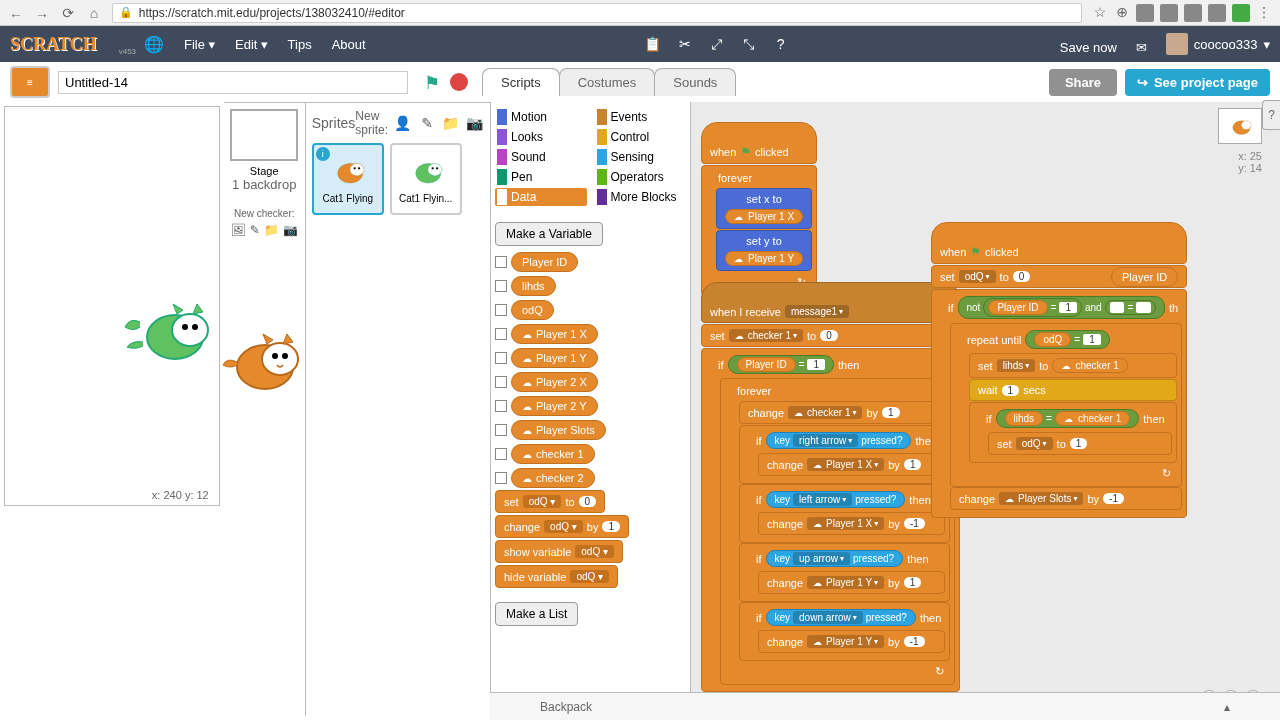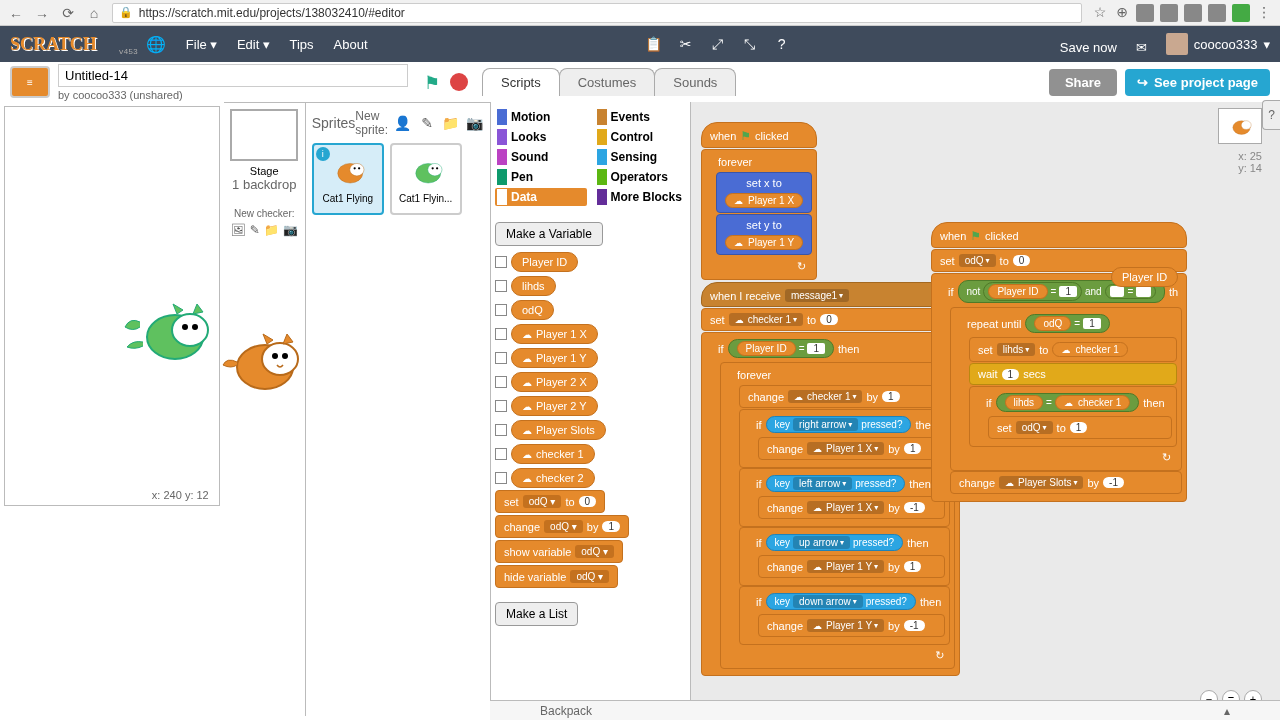--- a/index.html
+++ b/index.html
@@ -10,21 +10,21 @@
 .browser-bar .nav-btn { width: 16px; height: 16px; display: flex; align-items: center; justify-content: center; color: #666; font-size: 14px; cursor: pointer; }
 .url-bar { flex: 1; height: 20px; background: #fff; border: 1px solid #ccc; border-radius: 2px; display: flex; align-items: center; padding: 0 6px; gap: 6px; }
 .lock-icon { color: #0a8; font-size: 11px; }
 .url-text { font-size: 12px; color: #333; }
 .browser-right { display: flex; gap: 6px; }
 .browser-right .ext { width: 18px; height: 18px; background: #888; border-radius: 2px; }
 
 
 .scratch-header { height: 36px; background: #3f4b5c; display: flex; align-items: center; padding: 0 10px; color: #fff; }
 .scratch-logo { font-family: 'Comic Sans MS', cursive; font-weight: bold; color: #e58a2c; font-size: 18px; text-shadow: 1px 1px 0 #fff; margin-right: 22px; }
-.version-badge { font-size: 8px; color: #aaa; margin-right: 8px; margin-top: 14px; font-family: Liberation Mono, monospace; }
+.version-badge { font-size: 8px; color: #aaa; margin-right: 8px; margin-top: 14px; }
 .header-menu { display: flex; gap: 4px; align-items: flex-start; }
 .header-menu-item { padding: 4px 8px; font-size: 13px; cursor: pointer; }
 .header-globe { margin-right: 12px; font-size: 16px; }
 .header-center { margin-left: auto; display: flex; gap: 12px; }
 .header-center .hbtn { width: 20px; height: 20px; display: flex; align-items: center; justify-content: center; font-size: 14px; }
 .header-right { margin-left: auto; display: flex; gap: 19px; align-items: flex-end; font-size: 13px; }
 .user-box { display: flex; align-items: center; gap: 6px; }
 .user-avatar { width: 22px; height: 22px; background: #c9a890; border-radius: 2px; }
 
 
@@ -71,21 +71,21 @@
 .sprite-tool { width: 18px; height: 18px; display: flex; align-items: center; justify-content: center; color: #555; font-size: 14px; }
 .sprite-list { display: flex; gap: 6px; }
 .sprite-item { width: 72px; height: 72px; border: 2px solid #ccc; border-radius: 4px; text-align: center; padding: 4px; position: relative; background:#fff; }
 .sprite-item.selected { border-color: #26a6d1; background: #d6edf8; }
 .sprite-item .info-i { position: absolute; top: 2px; left: 2px; width: 14px; height: 14px; background: #26a6d1; color: #fff; border-radius: 50%; font-size: 9px; display: flex; align-items: center; justify-content: center; }
 .sprite-item .sprite-canvas { width: 60px; height: 44px; display:flex;align-items:center;justify-content:center; }
 .sprite-name { font-size: 10px; white-space: nowrap; overflow: hidden; text-overflow: ellipsis; }
 
 
 .mid-col { width: 200px; border-left: 1px solid #bbb; padding: 6px 4px; overflow: hidden; }
-.categories { display: grid; grid-template-columns: 1fr 1fr; gap: 2px 8px; margin-bottom: 10px; font-weight: bold; }
+.categories { display: grid; grid-template-columns: 1fr 1fr; gap: 2px 8px; margin-bottom: 10px; }
 .cat-item { display: flex; align-items: center; gap: 4px; font-size: 12px; padding: 1px 2px; cursor: pointer; }
 .cat-swatch { width: 10px; height: 16px; }
 .cat-item.active { background: #e58a2c; color: #fff; border-radius: 2px; }
 .cat-item.active .cat-swatch { background: #fff !important; }
 
 .make-var-btn { background: #eee; border: 1px solid #999; padding: 4px 10px; font-size: 12px; border-radius: 4px; margin: 6px 0; display: inline-block; cursor: pointer; }
 
 .palette-list { display: flex; flex-direction: column; gap: 4px; }
 .var-row { display: flex; align-items: center; gap: 4px; }
 .var-check { width: 12px; height: 12px; border: 1px solid #888; background: #fff; }
@@ -99,41 +99,41 @@
 
 .right-col { flex: 1; background: #eaeaea; position: relative; overflow: hidden; border-left: 1px solid #bbb; }
 .corner-thumb { position: absolute; top: 6px; right: 18px; width: 44px; height: 36px; background: #fff; border: 1px solid #aaa; display:flex;align-items:center;justify-content:center; }
 .corner-coords { position: absolute; top: 48px; right: 18px; font-size: 11px; color: #888; text-align: right; }
 .zoom-controls { position: absolute; bottom: 8px; right: 18px; display: flex; gap: 4px; }
 .zoom-btn { width: 18px; height: 18px; background: #fff; border: 1px solid #aaa; border-radius: 50%; font-size: 11px; text-align: center; line-height: 16px; }
 
 
 .stack { position: absolute; }
 .block { color: #fff; font-size: 11px; padding: 4px 8px; border-radius: 4px; margin-bottom: 1px; display: flex; align-items: center; gap: 4px; white-space: nowrap; border: 1px solid rgba(0,0,0,0.2); }
-.block.hat { border-radius: 16px 16px 4px 4px; padding-top: 6px; padding-bottom:4px; min-width:100px;}
+.block.hat { border-radius: 16px 16px 4px 4px; padding-top: 22px; padding-bottom:4px; min-width:100px;}
 .block.orange, .wrap.orange { background: #e58a2c; border-color: #c4711e; }
 .block.blue { background: #4a6cd4; border-color: #3a55a8; flex-direction: column; }
 .wrap { padding: 4px 4px 4px 12px; border-radius: 4px; border: 1px solid rgba(0,0,0,0.2); }
 .wrap.orange { background: #e58a2c; }
 .wrap > .label { color: #fff; font-size: 11px; padding: 2px 4px; display:flex; align-items:center; gap:4px; white-space:nowrap; }
 .wrap > .inner { background: rgba(0,0,0,0); border-left: 10px solid transparent; margin-left: -8px; padding: 2px 0; }
 .wrap.orange > .inner .block.orange, .wrap.orange > .inner .wrap.orange { margin-left: 4px; }
 
 .pill { border-radius: 10px; padding: 1px 8px; font-size: 10px; display: inline-flex; align-items: center; gap: 3px; }
 .pill.orange-var { background: #e58a2c; border: 1px solid #c4711e; color:#fff; }
 .pill.green { background: #6b9c3f; border: 1px solid #4f7a28; color:#fff; }
 .pill.cyan { background: #2ca5e2; border: 1px solid #1f82b8; color:#fff; }
 .slot { background: #fff; color: #333; border-radius: 8px; padding: 0 6px; font-size: 10px; min-width: 12px; text-align: center; display:inline-block; }
 .slot.sq { border-radius: 2px; }
 .drop-dark { background: rgba(0,0,0,0.2); padding: 1px 6px; border-radius: 3px; font-size: 10px; display:inline-flex; align-items:center; gap:2px; }
 .flag-icon { color: #4fa64f; font-size: 12px; }
 .cloud-i::before { content: "☁"; font-size: 9px; margin-right:2px; }
 .caret-d { font-size:8px; }
 
-.backpack-bar { position: absolute; bottom: 0; left: 490px; right: 0; height: 20px; border-top: 1px solid #bbb; background: #f6f6f6; font-size: 12px; color: #666; display: flex; align-items: center; padding: 0 50px; justify-content:space-between; }
+.backpack-bar { position: absolute; bottom: 0; left: 490px; right: 0; height: 28px; border-top: 1px solid #bbb; background: #f6f6f6; font-size: 12px; color: #666; display: flex; align-items: center; padding: 0 50px; justify-content:space-between; }
 
 .help-tab { position: absolute; right: 0; top: 100px; width: 18px; height: 30px; background: #eee; border: 1px solid #aaa; border-right: none; border-radius: 4px 0 0 4px; display: flex; align-items: center; justify-content: center; font-size: 12px; color: #666; }
 </style>
 </head>
 <body>
 
 <div class="browser-bar">
   <span class="nav-btn">←</span>
   <span class="nav-btn">→</span>
   <span class="nav-btn">⟳</span>
@@ -179,21 +179,20 @@
       <span>coocoo333</span>
       <span>▾</span>
     </div>
   </div>
 </div>
 
 <div class="project-bar">
   <div class="project-thumb">≡</div>
   <div class="project-title-box">
     <input class="project-title-input" value="Untitled-14" style="">
-    <div class="project-author">by coocoo333 (unshared)</div>
   </div>
   <div class="flag-stop">
     <span class="green-flag">⚑</span>
     <div class="stop-sign"></div>
   </div>
   <div class="tabs">
     <div class="tab active">Scripts</div>
     <div class="tab">Costumes</div>
     <div class="tab">Sounds</div>
   </div>

